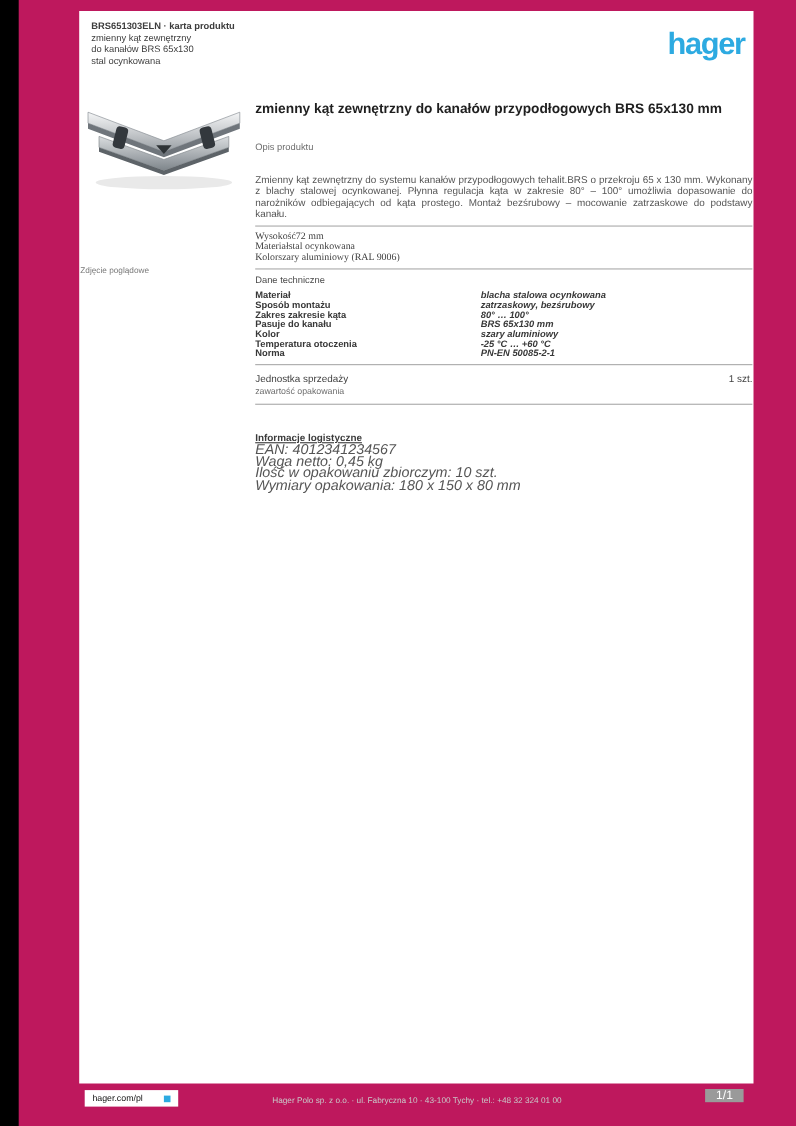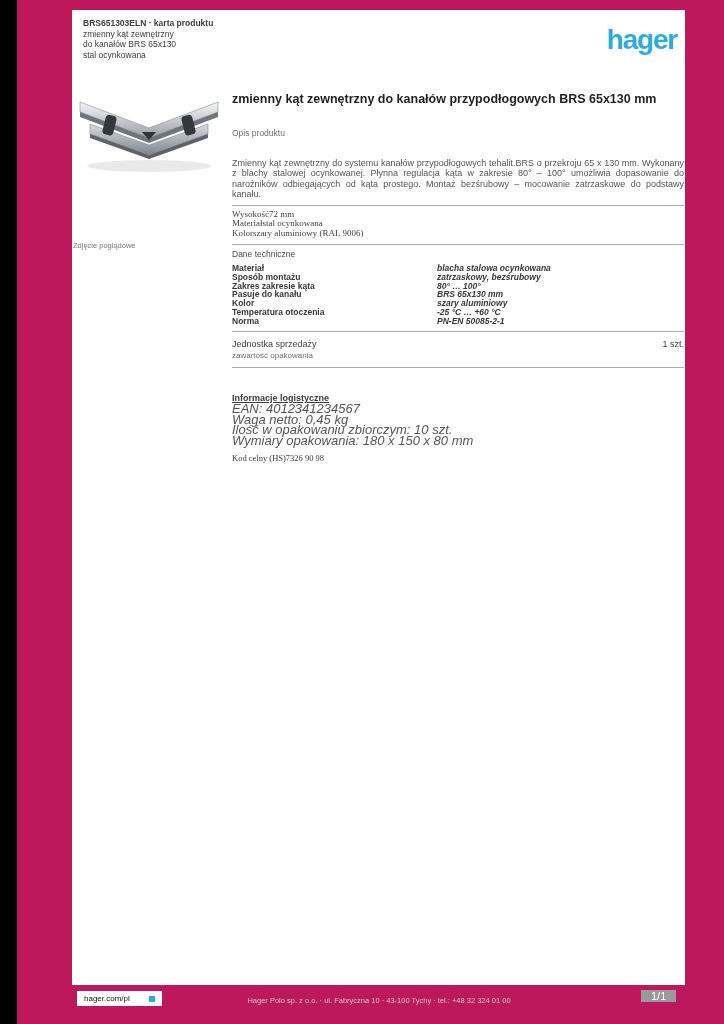--- a/index.html
+++ b/index.html
@@ -161,24 +161,20 @@
 
       <div class="logi">
         <div class="logi-head">Informacje logistyczne</div>
         <div class="logi-line">EAN: 4012341234567</div>
         <div class="logi-line">Waga netto: 0,45 kg</div>
         <div class="logi-line">Ilość w opakowaniu zbiorczym: 10 szt.</div>
         <div class="logi-line">Wymiary opakowania: 180 x 150 x 80 mm</div>
       </div>
 
       <div class="customs">
-        <div class="kv-row">
-          <span class="lbl">Kod celny (HS)</span>
-          <span class="val">7326 90 98</span>
-        </div>
       </div>
 
     </div>
   </div>
 
   <div class="footer-site">
     <span>hager.com/pl</span>
     <span class="accent"></span>
   </div>
   <div class="footer-addr">Hager Polo sp. z o.o. · ul. Fabryczna 10 · 43-100 Tychy · tel.: +48 32 324 01 00</div>

